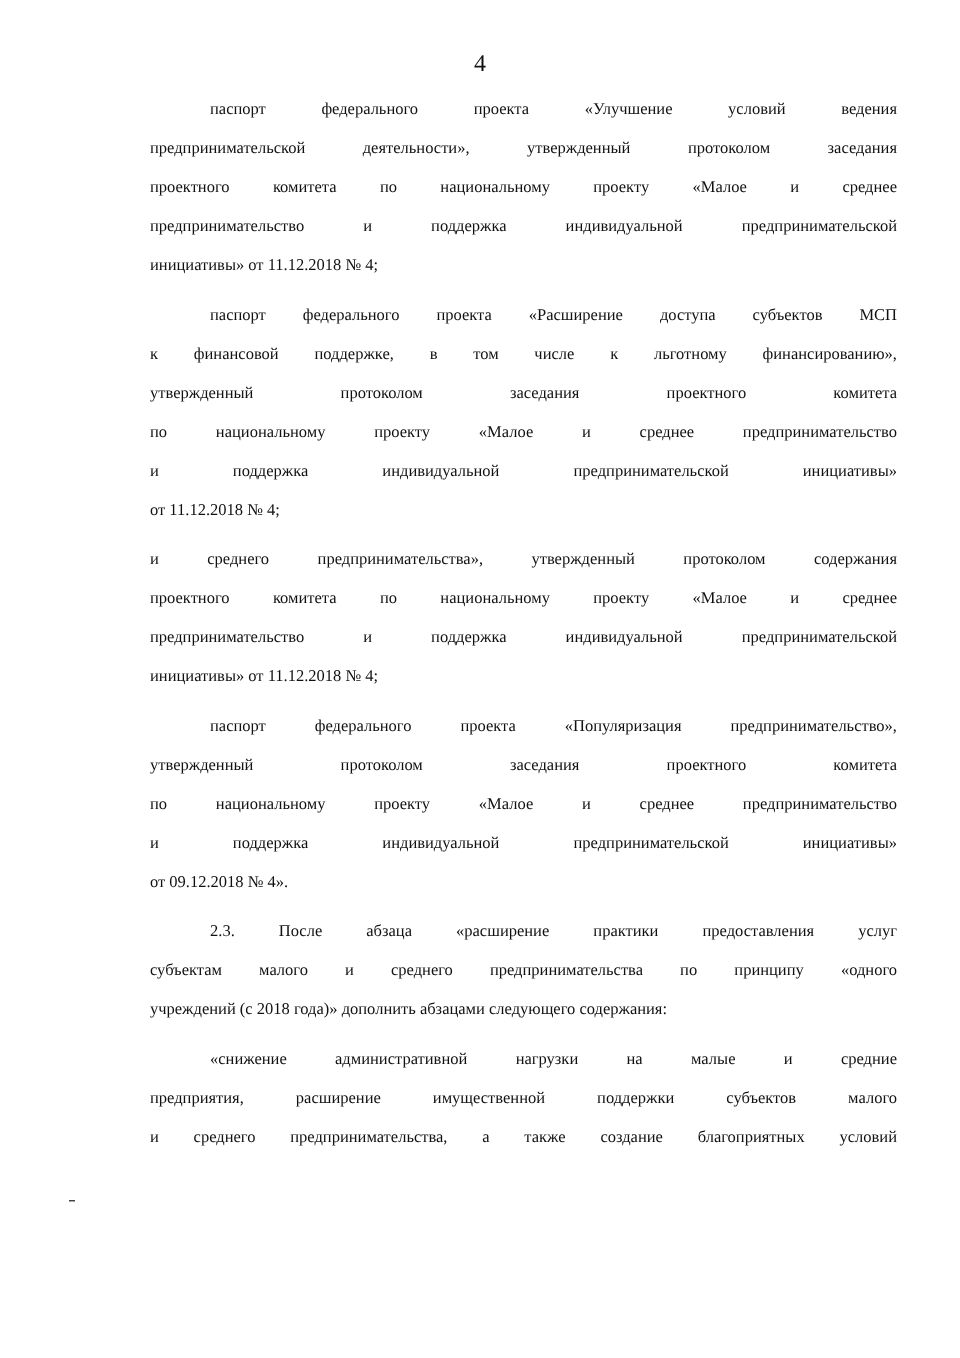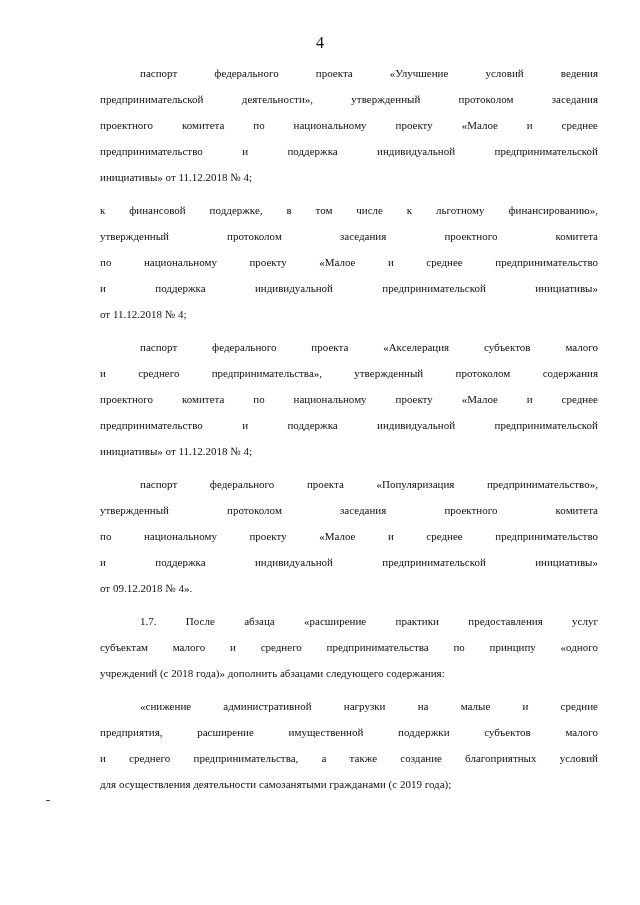--- a/index.html
+++ b/index.html
@@ -23,51 +23,50 @@
 
   <div class="para">
     <span class="line first" style="white-space: normal;">паспорт федерального проекта «Улучшение условий ведения</span>
     <span class="line" style="white-space: normal;">предпринимательской деятельности», утвержденный протоколом заседания</span>
     <span class="line" style="white-space: normal;">проектного комитета по национальному проекту «Малое и среднее</span>
     <span class="line" style="white-space: normal;">предпринимательство и поддержка индивидуальной предпринимательской</span>
     <span class="line last" style="white-space: normal;">инициативы» от 11.12.2018 № 4;</span>
   </div>
 
   <div class="para">
+    <span class="line first" style="white-space: normal;">паспорт федерального проекта «Расширение доступа субъектов МСП</span>
     <span class="line" style="white-space: normal;">к финансовой поддержке, в том числе к льготному финансированию»,</span>
     <span class="line" style="white-space: normal;">утвержденный протоколом заседания проектного комитета</span>
     <span class="line" style="white-space: normal;">по национальному проекту «Малое и среднее предпринимательство</span>
     <span class="line" style="white-space: normal;">и поддержка индивидуальной предпринимательской инициативы»</span>
     <span class="line last" style="white-space: normal;">от 11.12.2018 № 4;</span>
   </div>
 
   <div class="para">
-    <span class="line first" style="white-space: normal;">паспорт федерального проекта «Акселерация субъектов малого</span>
     <span class="line" style="white-space: normal;">и среднего предпринимательства», утвержденный протоколом содержания</span>
     <span class="line" style="white-space: normal;">проектного комитета по национальному проекту «Малое и среднее</span>
     <span class="line" style="white-space: normal;">предпринимательство и поддержка индивидуальной предпринимательской</span>
     <span class="line last" style="white-space: normal;">инициативы» от 11.12.2018 № 4;</span>
   </div>
 
   <div class="para">
     <span class="line first" style="white-space: normal;">паспорт федерального проекта «Популяризация предпринимательство»,</span>
     <span class="line" style="white-space: normal;">утвержденный протоколом заседания проектного комитета</span>
     <span class="line" style="white-space: normal;">по национальному проекту «Малое и среднее предпринимательство</span>
     <span class="line" style="white-space: normal;">и поддержка индивидуальной предпринимательской инициативы»</span>
     <span class="line last" style="white-space: normal;">от 09.12.2018 № 4».</span>
   </div>
 
   <div class="para">
-    <span class="line first" style="white-space: normal;">1.7. После абзаца «расширение практики предоставления услуг</span>
+    <span class="line first" style="white-space: normal;">2.3. После абзаца «расширение практики предоставления услуг</span>
     <span class="line" style="white-space: normal;">субъектам малого и среднего предпринимательства по принципу «одного</span>
     <span class="line last" style="white-space: normal;">учреждений (с 2018 года)» дополнить абзацами следующего содержания:</span>
   </div>
 
   <div class="para">
     <span class="line first" style="white-space: normal;">«снижение административной нагрузки на малые и средние</span>
     <span class="line" style="white-space: normal;">предприятия, расширение имущественной поддержки субъектов малого</span>
     <span class="line" style="white-space: normal;">и среднего предпринимательства, а также создание благоприятных условий</span>
-    <span class="line last" style="white-space: normal;">для осуществления деятельности самозанятыми гражданами (с 2019 года);</span>
   </div>
 
 </div>
 
 <div class="margin-mark"></div>
 
 </body></html>

